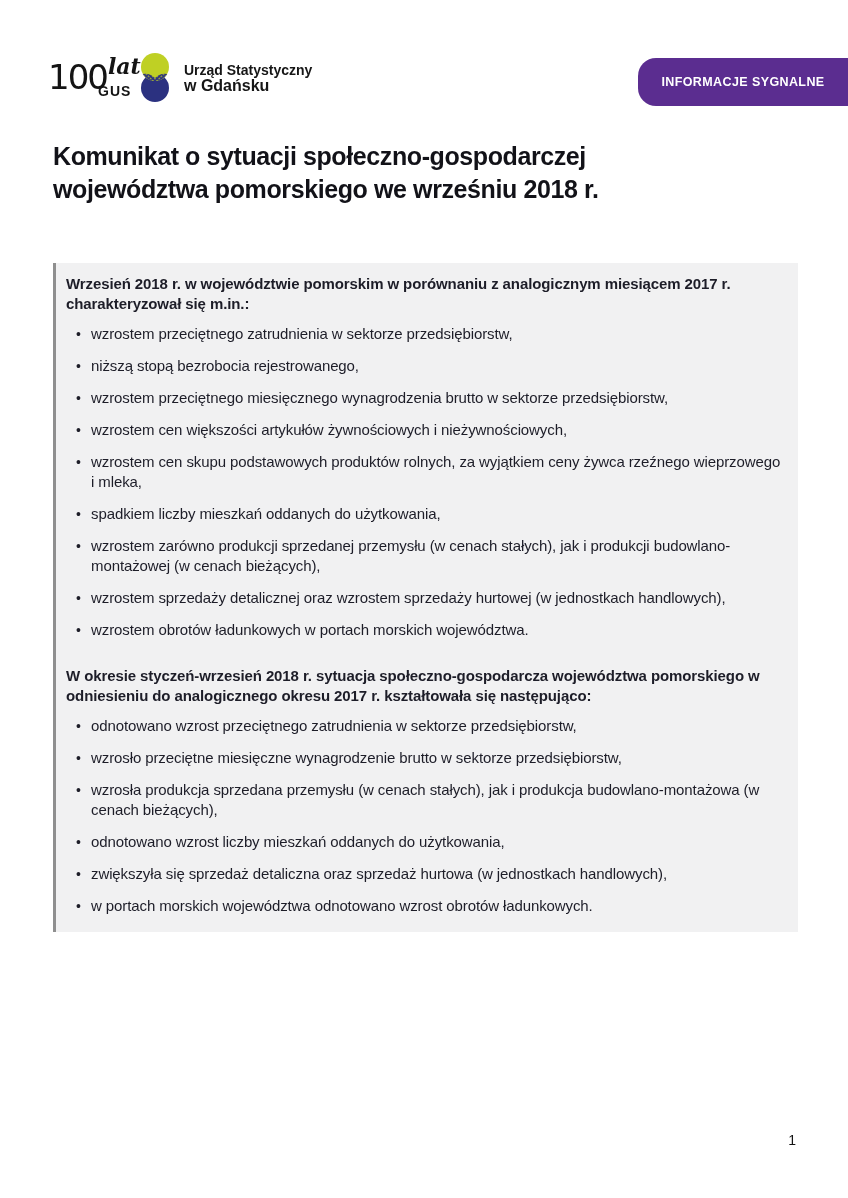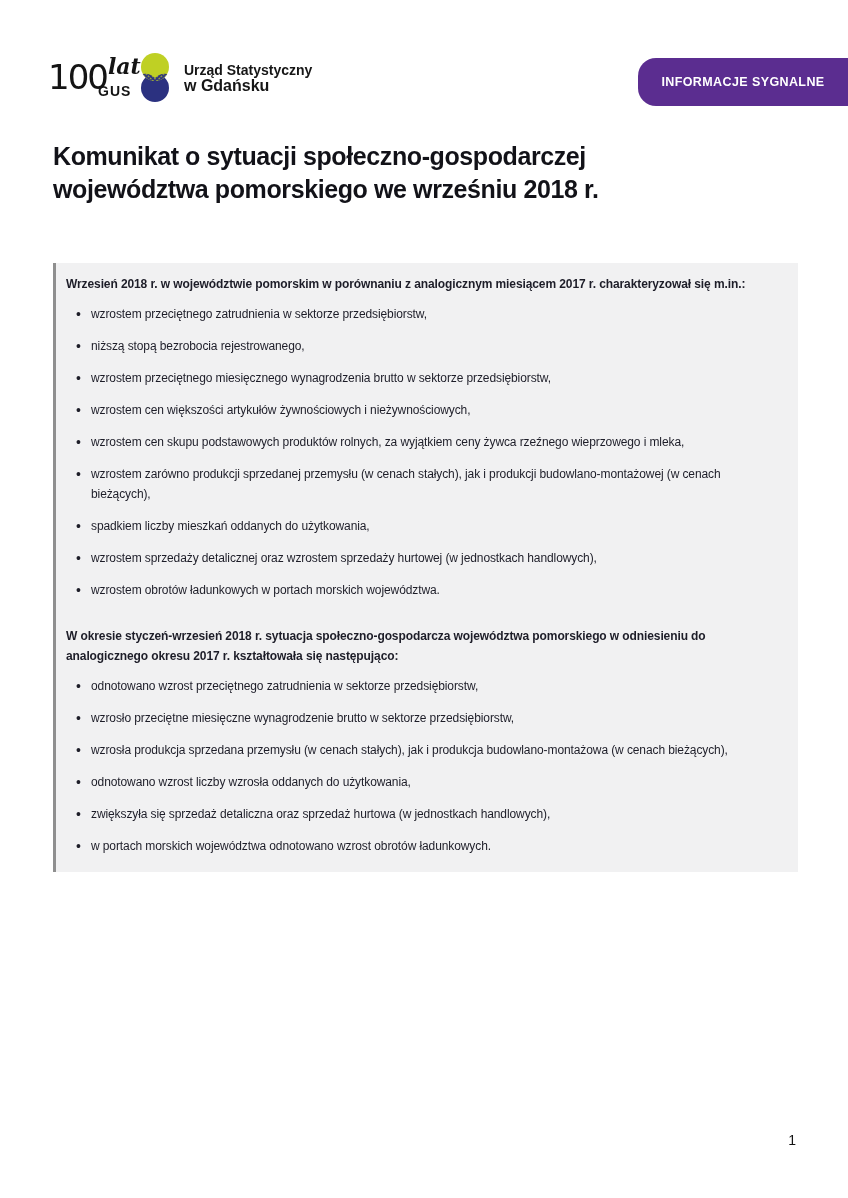--- a/index.html
+++ b/index.html
@@ -64,21 +64,21 @@
     padding-left: 30px; padding-top: 2px;
     font-size: 20px; font-weight: 700; color: #4b2d8e; line-height: 31px;
   }
 
   
   .summary-box {
     position: absolute; left: 53px; top: 263px; width: 745px;
     background: #f1f1f2;
     border-left: 3px solid #8f8f8f;
     padding: 11px 16px 16px 10px;
-    font-size: 12px; line-height: 20px; letter-spacing: -0.1px;
+    font-size: 15px; line-height: 20px; letter-spacing: -0.1px;
     color: #1d1d28;
   }
   .summary-box .intro { font-weight: 600; margin-bottom: 10px; }
   .summary-box .intro.second { margin-top: 26px; }
   .summary-box ul { list-style: none; }
   .summary-box li {
     position: relative; padding-left: 25px; margin-bottom: 12px;
   }
   .summary-box li::before {
     content: "•";
@@ -136,29 +136,29 @@
 </div>
 
 <div class="summary-box">
   <p class="intro">Wrzesień 2018 r. w województwie pomorskim w porównaniu z analogicznym miesiącem 2017 r. charakteryzował się m.in.:</p>
   <ul>
     <li>wzrostem przeciętnego zatrudnienia w sektorze przedsiębiorstw,</li>
     <li>niższą stopą bezrobocia rejestrowanego,</li>
     <li>wzrostem przeciętnego miesięcznego wynagrodzenia brutto w sektorze przedsiębiorstw,</li>
     <li>wzrostem cen większości artykułów żywnościowych i nieżywnościowych,</li>
     <li>wzrostem cen skupu podstawowych produktów rolnych, za wyjątkiem ceny żywca rzeźnego wieprzowego i mleka,</li>
+    <li>spadkiem liczby mieszkań oddanych do użytkowania,</li>
     <li>wzrostem zarówno produkcji sprzedanej przemysłu (w cenach stałych), jak i produkcji budowlano-montażowej (w cenach bieżących),</li>
-    <li>spadkiem liczby mieszkań oddanych do użytkowania,</li>
     <li>wzrostem sprzedaży detalicznej oraz wzrostem sprzedaży hurtowej (w jednostkach handlowych),</li>
     <li>wzrostem obrotów ładunkowych w portach morskich województwa.</li>
   </ul>
   <p class="intro second">W okresie styczeń-wrzesień 2018 r. sytuacja społeczno-gospodarcza województwa pomorskiego w odniesieniu do analogicznego okresu 2017 r. kształtowała się następująco:</p>
   <ul class="second">
     <li>odnotowano wzrost przeciętnego zatrudnienia w sektorze przedsiębiorstw,</li>
     <li>wzrosło przeciętne miesięczne wynagrodzenie brutto w sektorze przedsiębiorstw,</li>
     <li>wzrosła produkcja sprzedana przemysłu (w cenach stałych), jak i produkcja budowlano-montażowa (w cenach bieżących),</li>
-    <li>odnotowano wzrost liczby wzrosła oddanych do użytkowania,</li>
+    <li>odnotowano wzrost liczby mieszkań oddanych do użytkowania,</li>
     <li>zwiększyła się sprzedaż detaliczna oraz sprzedaż hurtowa (w jednostkach handlowych),</li>
     <li>w portach morskich województwa odnotowano wzrost obrotów ładunkowych.</li>
   </ul>
 </div>
 
 <div class="page-number">1</div>
 
 </body></html>

